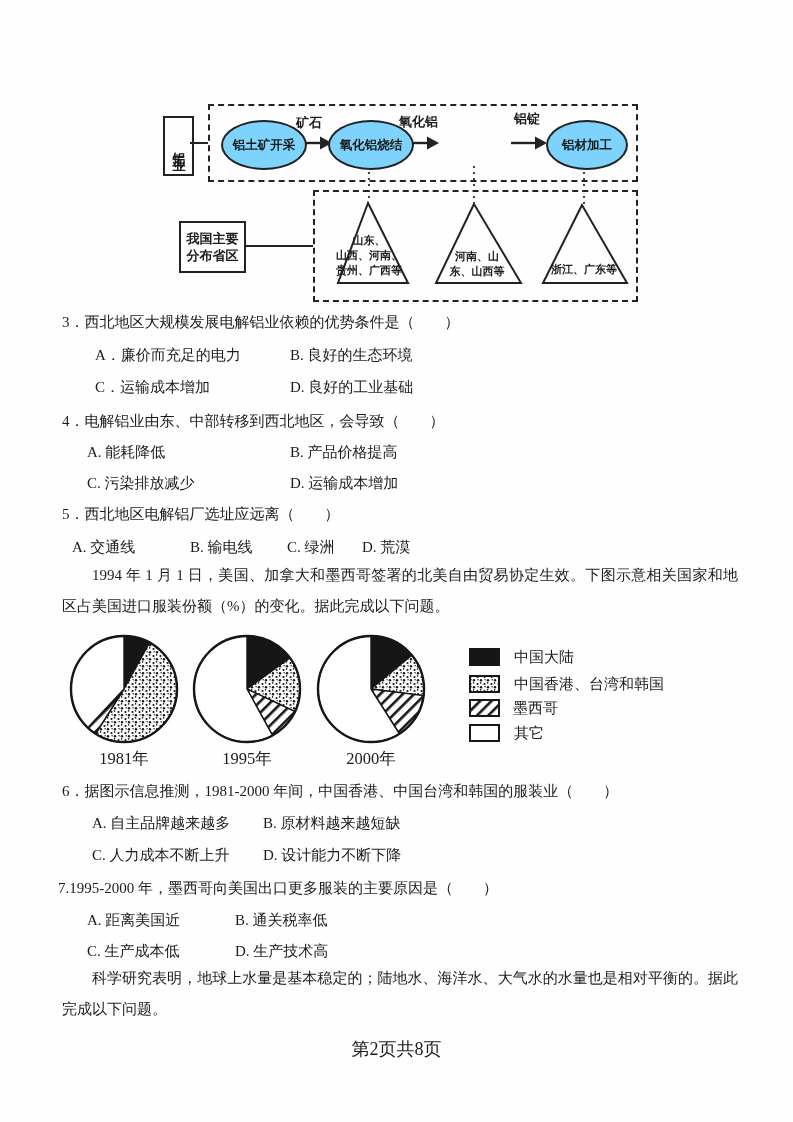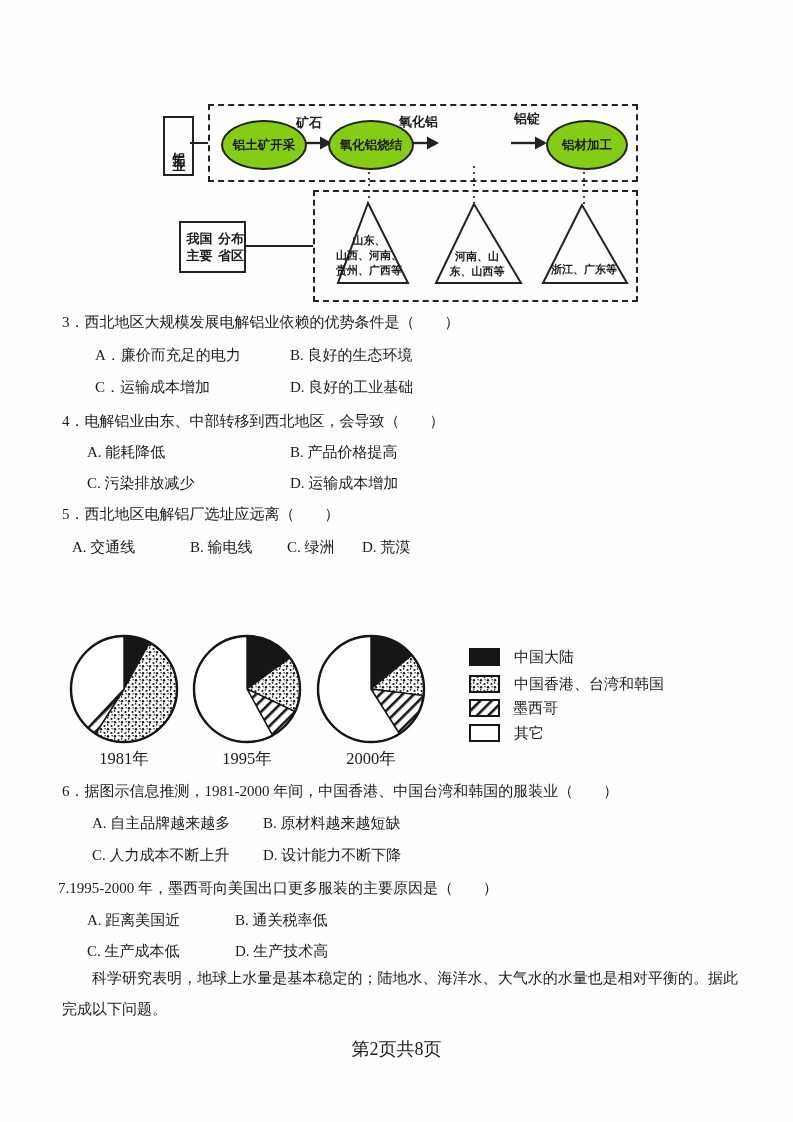--- a/index.html
+++ b/index.html
@@ -3,26 +3,26 @@
 <meta charset="utf-8">
 <style>
   html,body{margin:0;padding:0;background:#e8e8e8;}
   .page{position:relative;width:793px;height:1122px;background:#fefefe;margin:0 auto;
         font-family:"Liberation Serif", serif;color:#1b1b1b;overflow:hidden;}
   
   .dashed-box{position:absolute;border:2px dashed #222;}
   .solid-box{position:absolute;border:2px solid #222;display:flex;align-items:center;justify-content:center;
              background:#fefefe;font-family:"Liberation Sans", sans-serif;font-weight:bold;}
   .vert-label{writing-mode:vertical-rl;text-orientation:upright;font-size:13px;letter-spacing:3px;}
-  .stage-ellipse{position:absolute;border:2px solid #222;border-radius:50%;background:#84cc16;
+  .stage-ellipse{position:absolute;border:2px solid #222;border-radius:50%;background:#7dd3fc;
                  display:flex;align-items:center;justify-content:center;
                  font-family:"Liberation Sans", sans-serif;font-weight:bold;font-size:12.5px;z-index:3;}
   .arrow-label{position:absolute;font-family:"Liberation Sans", sans-serif;font-weight:bold;
                font-size:13px;z-index:3;white-space:nowrap;}
-  .region-box{flex-direction:row;font-size:13px;line-height:17px;z-index:3;text-align:right;}
+  .region-box{flex-direction:column;font-size:13px;line-height:17px;z-index:3;text-align:right;}
   .tri-text{position:absolute;text-align:center;font-family:"Liberation Sans", sans-serif;
             font-weight:bold;font-size:11px;line-height:15px;z-index:3;white-space:nowrap;}
   .diagram-svg{position:absolute;left:140px;top:88px;z-index:2;}
   
   .q{position:absolute;font-size:15px;line-height:20px;white-space:nowrap;}
   .para{position:absolute;font-size:15px;line-height:31px;text-indent:2em;text-align:justify;width:676px;}
   
   .pie-box{position:absolute;width:112px;height:112px;}
   .pie-label{position:absolute;width:112px;text-align:center;font-size:16.5px;}
   .legend-row{position:absolute;left:441px;display:flex;align-items:center;gap:14px;height:18px;margin-left:28px;}
@@ -105,20 +105,21 @@
   <div class="q" style="left:290px;top:442px;">B. 产品价格提高</div>
   <div class="q" style="left:87px;top:473px;">C. 污染排放减少</div>
   <div class="q" style="left:290px;top:473px;">D. 运输成本增加</div>
 
   <div class="q" style="left:62px;top:504px;">5．西北地区电解铝厂选址应远离（　　）</div>
   <div class="q" style="left:72px;top:537px;">A. 交通线</div>
   <div class="q" style="left:190px;top:537px;">B. 输电线</div>
   <div class="q" style="left:287px;top:537px;">C. 绿洲</div>
   <div class="q" style="left:362px;top:537px;">D. 荒漠</div>
 
+  <div class="para" style="left:62px;top:560px;">1994 年 1 月 1 日，美国、加拿大和墨西哥签署的北美自由贸易协定生效。下图示意相关国家和地区占美国进口服装份额（%）的变化。据此完成以下问题。</div>
 
   <div class="pie-box" style="left:68px;top:633px;"><svg width="112" height="112" viewBox="0 0 112 112">
         <defs>
 <pattern id="p0sp" width="7" height="7" patternUnits="userSpaceOnUse">
   <rect width="7" height="7" fill="#fff"></rect>
   <circle cx="1.5" cy="2" r="1.1" fill="#161616"></circle>
             <circle cx="5" cy="5.3" r="1.2" fill="#161616"></circle>
   <circle cx="4.6" cy="0.9" r="0.8" fill="#161616"></circle>
             <circle cx="2.1" cy="4.8" r="0.7" fill="#161616"></circle>
 </pattern>

